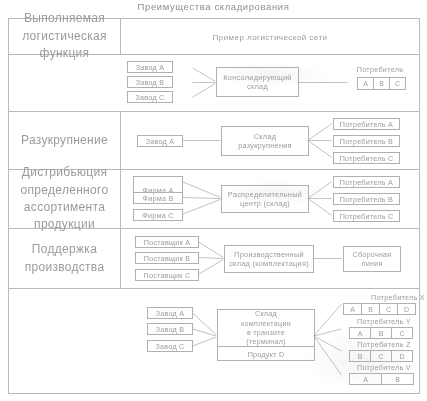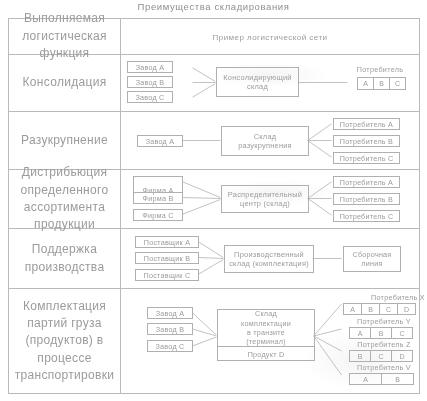--- a/index.html
+++ b/index.html
@@ -178,21 +178,20 @@
   <div class="row" style="top:0;height:36px;">
     <div class="col-fn" style="white-space:pre-line;">Выполняемая
 логистическая
 функция</div>
     <div class="col-net">
       <div class="hdr-text">Пример логистической сети</div>
     </div>
   </div>
 
   <div class="row" style="top:36px;height:57px;">
-    <div class="col-fn">Консолидация</div>
     <div class="col-net">
       <svg class="links" viewBox="0 0 300 57" preserveAspectRatio="none">
         <path d="M 72 13 L 95 27"></path>
         <path d="M 72 28 L 95 28"></path>
         <path d="M 72 43 L 95 29"></path>
         <path d="M 178 28 L 228 28"></path>
       </svg>
       <div class="nbox" style="left:6px;top:6px;width:46px;height:12px;">Завод А</div>
       <div class="nbox" style="left:6px;top:21px;width:46px;height:12px;">Завод В</div>
       <div class="nbox" style="left:6px;top:36px;width:46px;height:12px;">Завод С</div>
@@ -264,25 +263,20 @@
       <div class="nbox" style="left:14px;top:23px;width:64px;height:12px;">Поставщик В</div>
       <div class="nbox" style="left:14px;top:40px;width:64px;height:12px;">Поставщик С</div>
       <div class="nbox" style="left:222px;top:17px;width:58px;height:26px;">Сборочная
 линия</div>
       <div class="nbox hub" style="left:103px;top:16px;width:90px;height:28px;">Производственный
 склад (комплектация)</div>
     </div>
   </div>
 
   <div class="row last" style="top:270px;height:104px;">
-    <div class="col-fn">Комплектация
-партий груза
-(продуктов)
-в процессе
-транспортировки</div>
     <div class="col-net">
       <svg class="links" viewBox="0 0 300 104" preserveAspectRatio="none">
         <path d="M 72 24 L 96 46"></path>
         <path d="M 72 40 L 96 47"></path>
         <path d="M 72 57 L 96 48"></path>
         <path d="M 194 47 L 222 15"></path>
         <path d="M 194 47 L 222 40"></path>
         <path d="M 194 47 L 222 62"></path>
         <path d="M 194 47 L 222 86"></path>
       </svg>

